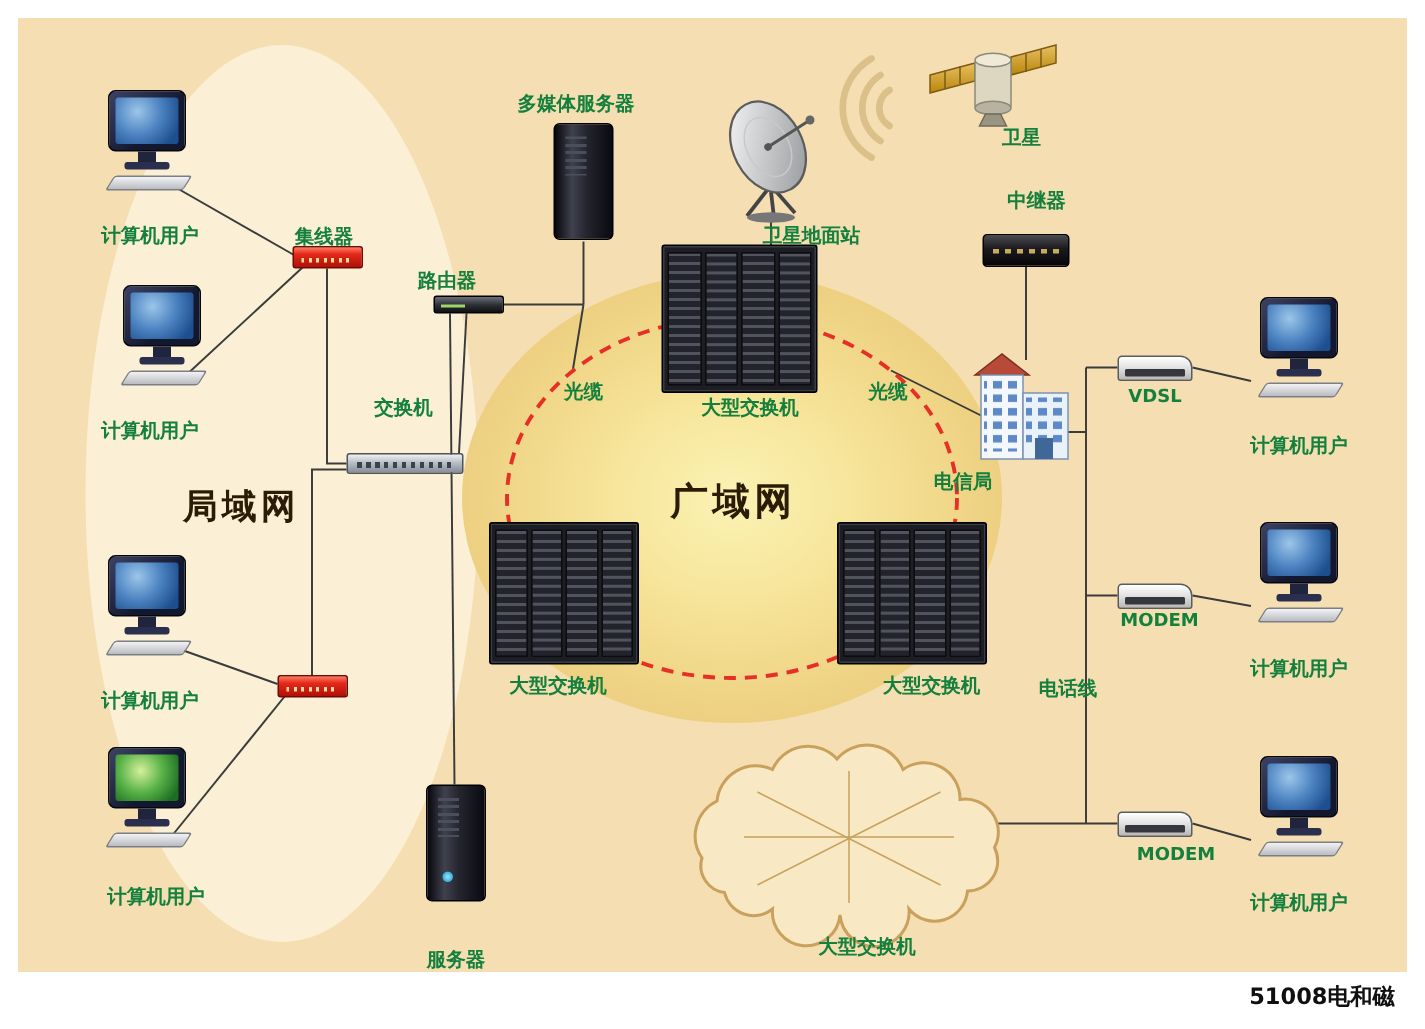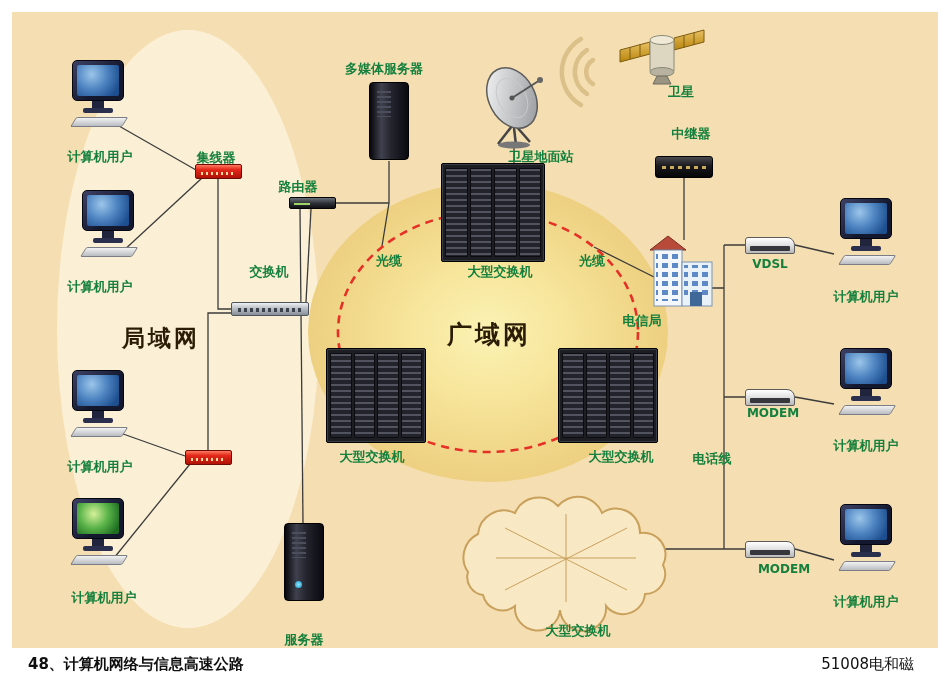--- a/index.html
+++ b/index.html
@@ -10,21 +10,21 @@
   .wan-glow{position:absolute;left:308px;top:182px;width:360px;height:300px;border-radius:50%;
     background:radial-gradient(ellipse at center,#FBF2B4 0%,#F7E69C 30%,#F1D88A 55%,#EDCF80 72%,rgba(237,207,128,0) 100%)}
   svg.wires{position:absolute;left:0;top:0;pointer-events:none}
 
   .lbl{position:absolute;transform:translate(-50%,-50%);font-weight:bold;font-size:13px;color:#15803d;white-space:nowrap}
   .lbl.small{font-size:12px}
   .zone{position:absolute;transform:translate(-50%,-50%);font-weight:bold;color:#2b1d05;letter-spacing:3px;white-space:nowrap}
   .zone.lan{font-size:23px}
   .zone.wan{font-size:25px}
   .footer-left{position:absolute;left:28px;top:655px;font-weight:bold;font-size:15px;color:#101010}
-  .footer-right{position:absolute;right:36px;top:655px;font-weight:normal;font-size:15px;color:#101010}
+  .footer-right{position:absolute;right:20px;top:655px;font-weight:bold;font-size:15px;color:#101010}
 
   
   .computer{position:absolute;width:64px}
   .computer .monitor{width:52px;height:41px;margin-left:6px;background:linear-gradient(135deg,#3d4266,#14182e 60%);border:1px solid #05060f;border-radius:5px;padding:4px}
   .computer .screen{width:100%;height:100%;border-radius:2px;background:radial-gradient(circle at 35% 30%,#9cc6ea,#4c83c0 45%,#1d4e8f 85%)}
   .computer.green .screen{background:radial-gradient(circle at 40% 35%,#d6f09a,#59b348 45%,#1e6e22 85%)}
   .computer .stand{width:12px;height:7px;background:#20243d;margin:0 auto}
   .computer .base{width:30px;height:5px;background:#2a2f4d;margin:0 auto;border-radius:2px}
   .computer .keyboard{width:52px;height:10px;margin:4px 0 0 4px;background:linear-gradient(180deg,#f2f2f2,#b9bcc2);border:1px solid #7b7e86;border-radius:2px;transform:skewX(-32deg);transform-origin:bottom left}
 
@@ -275,15 +275,14 @@
   <div class="lbl" style="left:592px;top:261px">光缆</div>
 
   <div class="lbl" style="left:304px;top:640px">服务器</div>
   <div class="lbl" style="left:578px;top:631px">大型交换机</div>
   <div class="lbl" style="left:712px;top:459px">电话线</div>
 
   <div class="lbl small" style="left:770px;top:264px">VDSL</div>
   <div class="lbl small" style="left:773px;top:413px">MODEM</div>
   <div class="lbl small" style="left:784px;top:569px">MODEM</div>
 
-  <div class="footer-left">48、计算机网络与信息高速公路</div>
   <div class="footer-right">51008电和磁</div>
 </div>
 
 </body></html>

